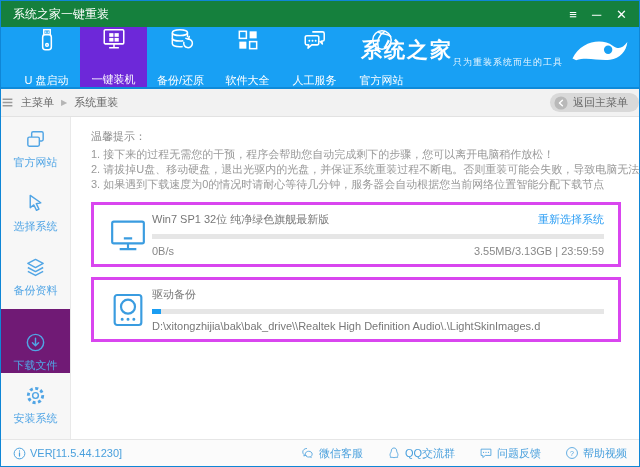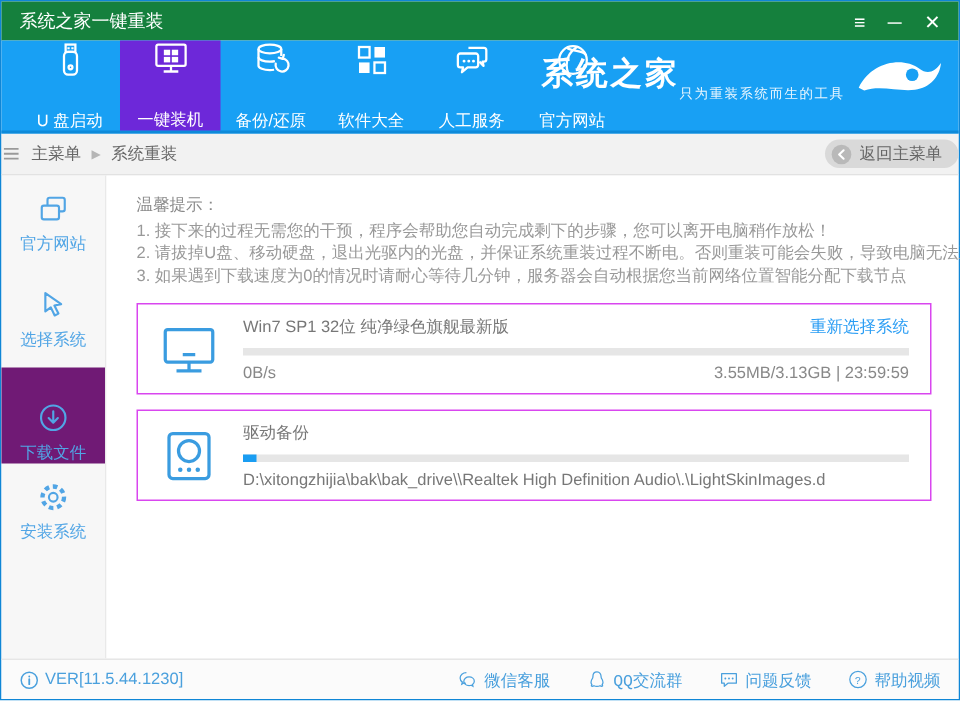--- a/index.html
+++ b/index.html
@@ -38,36 +38,36 @@
   .sidebar{width:70px;background:#f7f7f7;border-right:1px solid #e9e9e9;display:flex;flex-direction:column;flex:none;}
   .side-item{height:64px;display:flex;flex-direction:column;align-items:center;justify-content:center;gap:4px;color:#51a5e5;cursor:pointer;}
   .side-item.active{background:#701a75;justify-content:flex-end;}
   .side-ico svg{width:23px;height:23px;display:block;}
   .side-label{font-size:11px;}
 
   .content{flex:1;padding:12px 18px 0 20px;background:#fff;min-width:0;}
   .tips-title{font-size:11px;color:#8a8a8a;margin-bottom:3px;}
   .tip-line{font-size:11px;color:#999;line-height:15px;white-space:nowrap;}
 
-  .card{border:1px solid #d946ef;margin-top:10px;padding:7px 14px;display:flex;align-items:center;gap:16px;}
+  .card{border:3px solid #d946ef;margin-top:10px;padding:7px 14px;display:flex;align-items:center;gap:4px;}
   .card-ico{color:#3a9ce0;flex:none;}
   .card-ico svg{width:40px;height:40px;display:block;}
   .card-main{flex:1;min-width:0;}
   .card-row{display:flex;align-items:center;justify-content:space-between;}
   .card-title{font-size:11px;color:#777;}
   .card-link{font-size:11px;color:#2a9df4;cursor:pointer;}
   .pbar{height:5px;background:#e6e6e6;margin:7px 0 6px 0;}
   .pfill{height:100%;background:#1a9df2;width:0;}
   .card-sub{font-size:11px;color:#888;}
   .card-path{font-size:11px;color:#777;margin-top:2px;white-space:nowrap;overflow:hidden;}
 
   
   .footer{height:27px;background:#fbfbfb;border-top:1px solid #e6e6e6;display:flex;align-items:center;padding:0 12px;flex:none;}
   .ver{display:flex;align-items:center;gap:4px;color:#4aa0dd;font-size:11px;}
-  .foot-links{margin-left:auto;display:flex;align-items:flex-end;gap:24px;font-family:Liberation Mono, monospace;}
+  .foot-links{margin-left:auto;display:flex;align-items:flex-end;gap:24px;}
   .foot-link{display:flex;align-items:center;gap:4px;color:#4aa0dd;font-size:11px;cursor:pointer;}
   .foot-link svg{width:14px;height:14px;display:block;}
 </style>
 </head>
 <body>
 
 <div class="window">
 
   <div class="titlebar">
     <span class="title">系统之家一键重装</span>
@@ -196,20 +196,30 @@
         <span class="side-label">官方网站</span>
       </div>
       <div class="side-item">
         <span class="side-ico">
           <svg viewBox="0 0 24 24" fill="none" stroke="currentColor" stroke-width="1.5" stroke-linejoin="round">
               <path d="M6.5 3.5 17.5 11.2 12.8 12.2 15.6 17.8 13 19.1 10.3 13.5 6.5 16.3Z"></path>
             </svg>
         </span>
         <span class="side-label">选择系统</span>
       </div>
+      <div class="side-item">
+        <span class="side-ico">
+          <svg viewBox="0 0 24 24" fill="none" stroke="currentColor" stroke-width="1.5" stroke-linejoin="round">
+              <path d="M12 3.5 20 7.8 12 12.1 4 7.8Z"></path>
+              <path d="M4 12l8 4.3 8-4.3"></path>
+              <path d="M4 16l8 4.3 8-4.3"></path>
+            </svg>
+        </span>
+        <span class="side-label">备份资料</span>
+      </div>
       <div class="side-item active">
         <span class="side-ico">
           <svg viewBox="0 0 24 24" fill="none" stroke="currentColor" stroke-width="1.5">
               <circle cx="12" cy="12" r="8.5"></circle>
               <path d="M12 7.5V15M8.8 12.2 12 15.4l3.2-3.2" stroke-linecap="round" stroke-linejoin="round"></path>
             </svg>
         </span>
         <span class="side-label">下载文件</span>
       </div>
       <div class="side-item">

